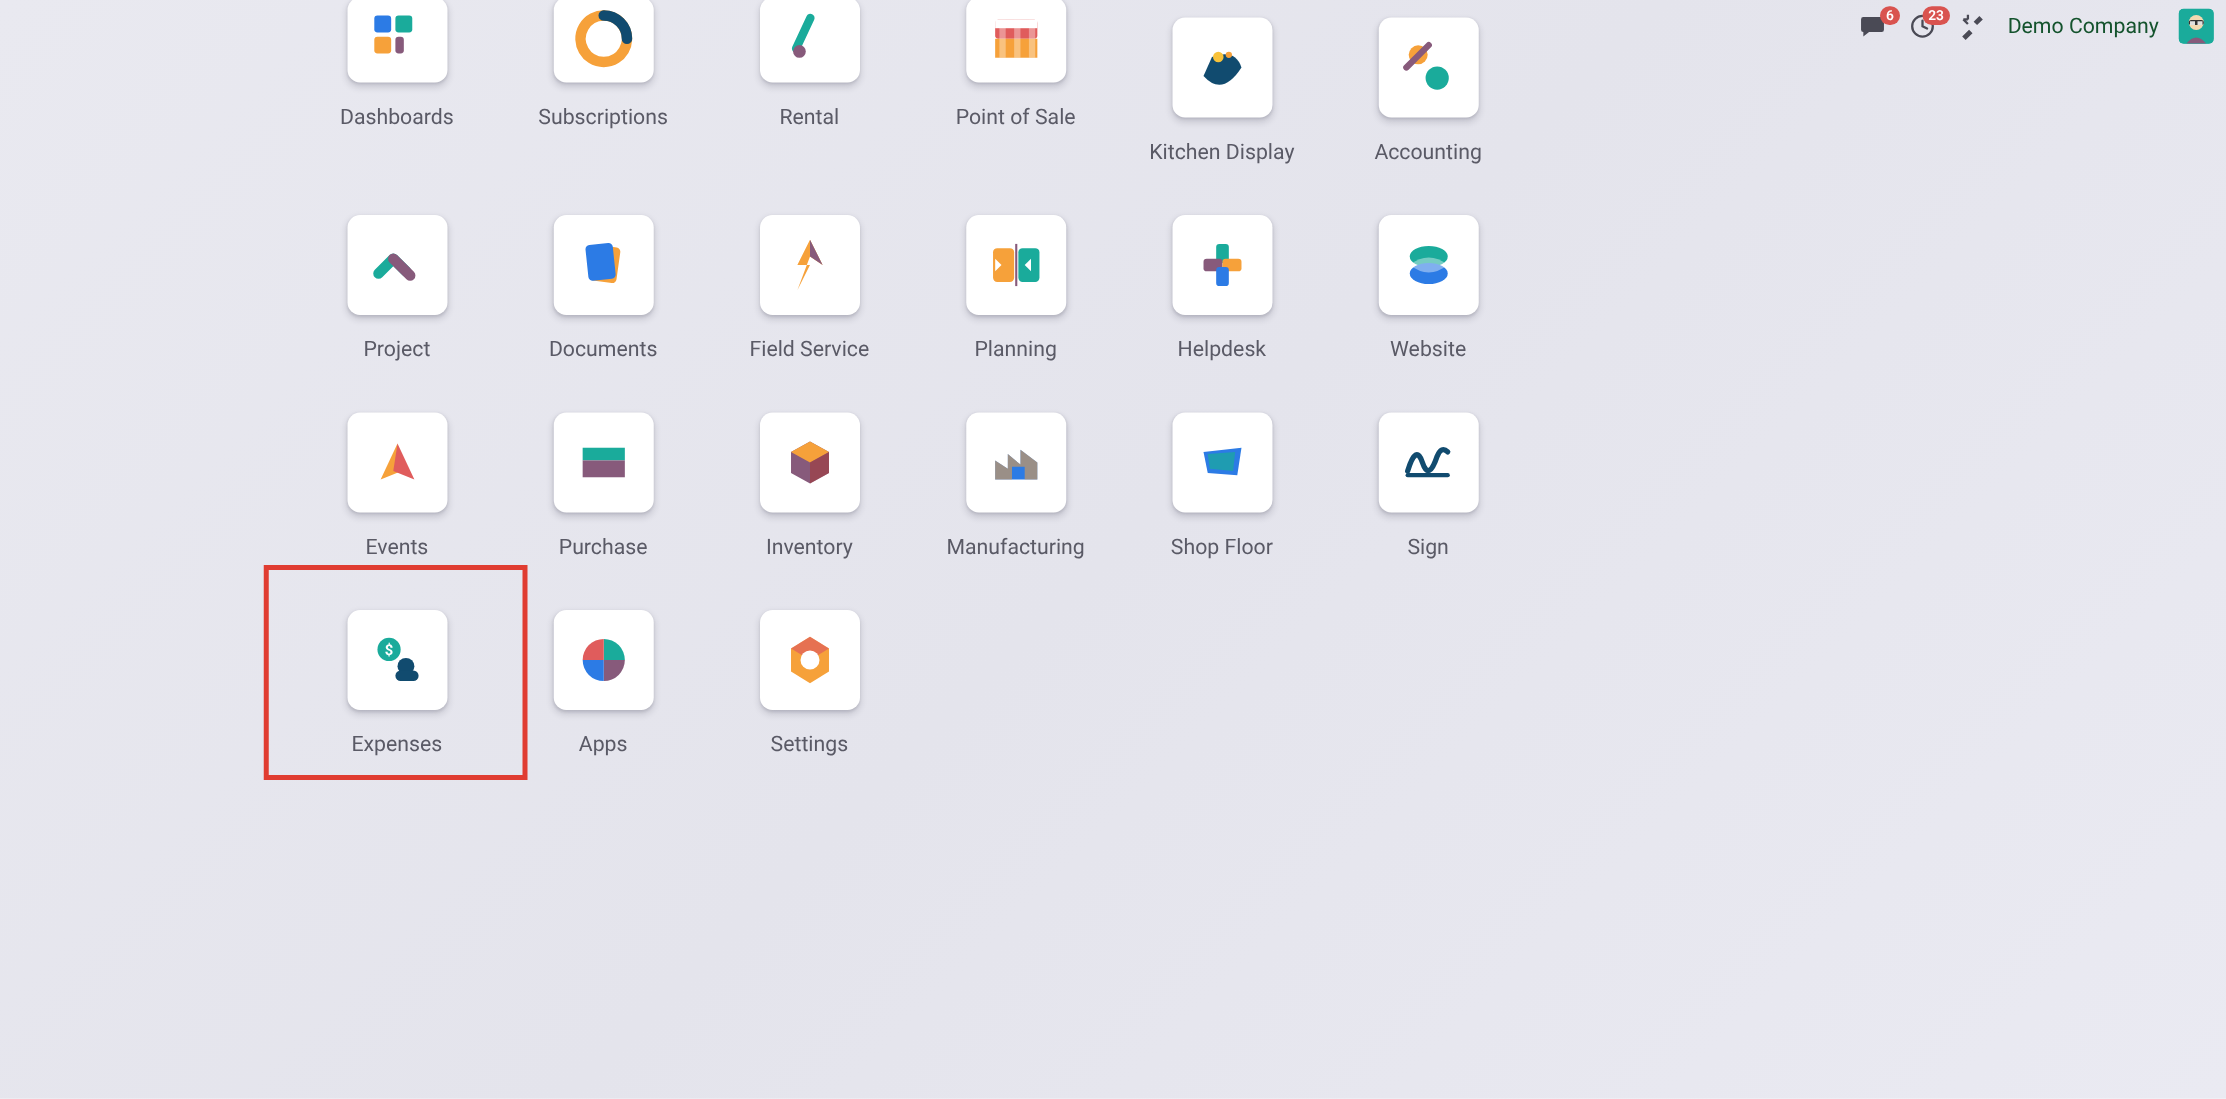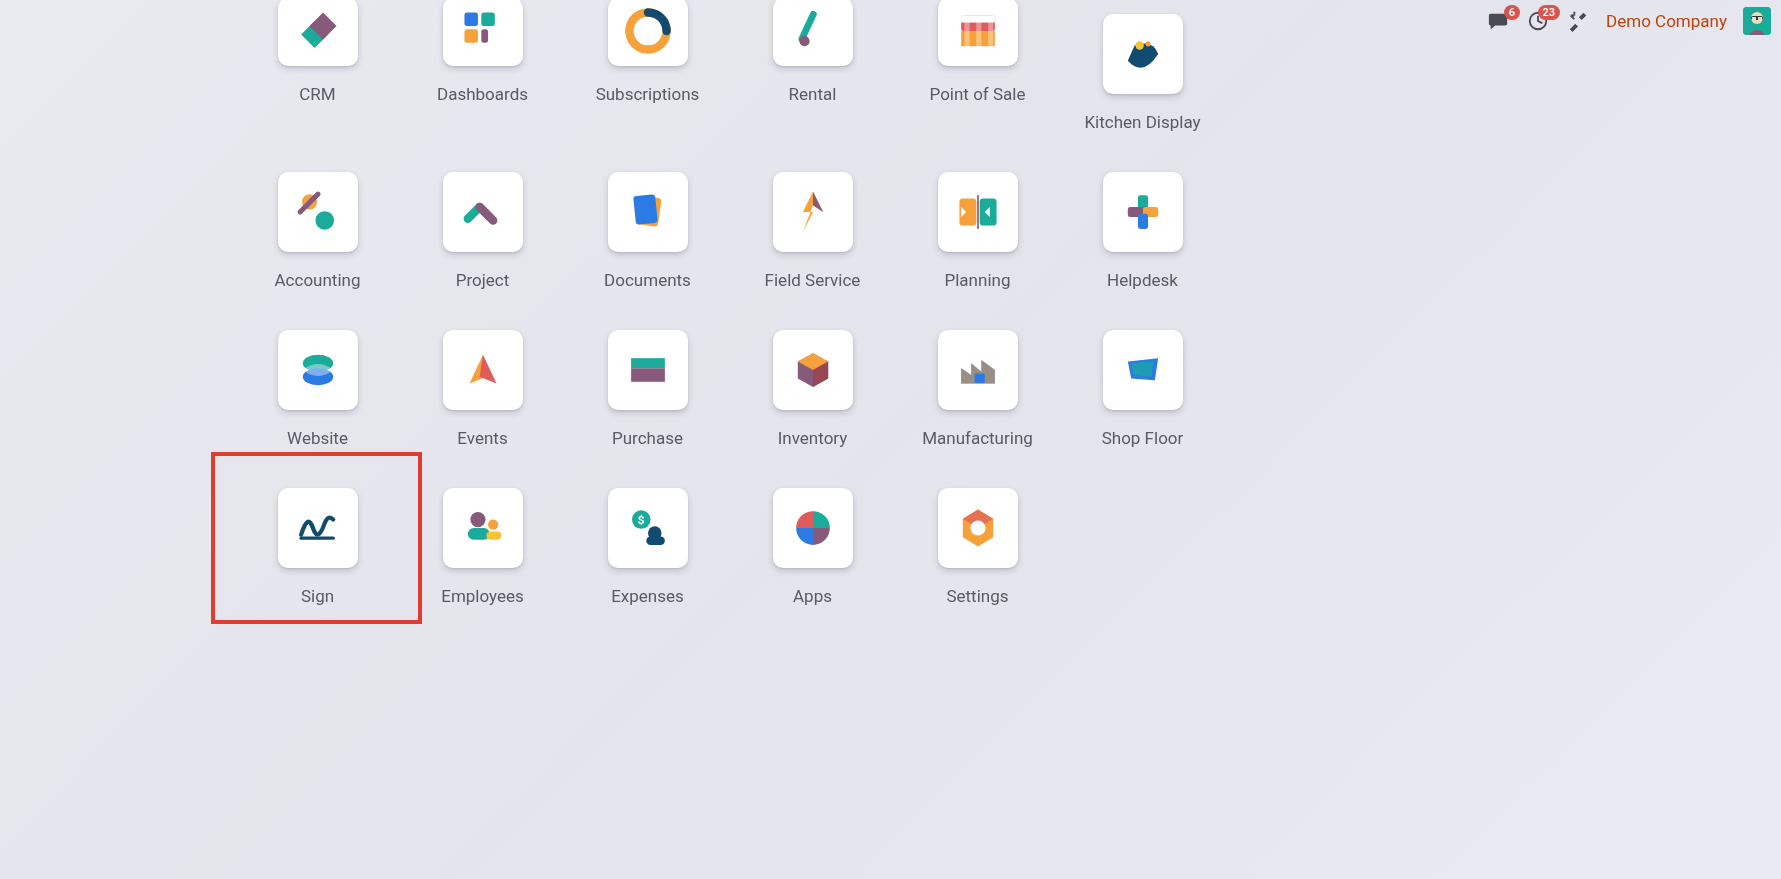--- a/index.html
+++ b/index.html
@@ -39,21 +39,21 @@
     right: -10px;
     background: #d9534f;
     color: #fff;
     font-size: 11px;
     line-height: 1;
     padding: 2px 5px;
     border-radius: 10px;
     font-weight: 600;
   }
   .company-name {
-    color: #c2410c;
+    color: #14532d;
     font-size: 17px;
     cursor: pointer;
   }
   .avatar {
     width: 28px;
     height: 28px;
     border-radius: 4px;
     background: #1aab9b;
     display: flex;
     align-items: center;
@@ -302,52 +302,44 @@
       <path d="M6 28 q8 -10 16 0" fill="#875a7b"></path>
     </svg>
   </div>
 </div>
 
 <div class="apps-area">
   <div class="apps-grid" id="apps-grid">
       <div class="app-cell row1-crop">
         <div class="app-tile">
           <svg viewBox="0 0 64 64" width="54" height="54">
-            <use href="#crm-icon"></use>
-          </svg>
-        </div>
-        <div class="app-label">CRM</div>
+            <use href="#dashboards-icon"></use>
+          </svg>
+        </div>
+        <div class="app-label">Dashboards</div>
       </div>
       <div class="app-cell row1-crop">
         <div class="app-tile">
           <svg viewBox="0 0 64 64" width="54" height="54">
-            <use href="#dashboards-icon"></use>
-          </svg>
-        </div>
-        <div class="app-label">Dashboards</div>
+            <use href="#subscriptions-icon"></use>
+          </svg>
+        </div>
+        <div class="app-label">Subscriptions</div>
       </div>
       <div class="app-cell row1-crop">
         <div class="app-tile">
           <svg viewBox="0 0 64 64" width="54" height="54">
-            <use href="#subscriptions-icon"></use>
-          </svg>
-        </div>
-        <div class="app-label">Subscriptions</div>
+            <use href="#rental-icon"></use>
+          </svg>
+        </div>
+        <div class="app-label">Rental</div>
       </div>
       <div class="app-cell row1-crop">
         <div class="app-tile">
           <svg viewBox="0 0 64 64" width="54" height="54">
-            <use href="#rental-icon"></use>
-          </svg>
-        </div>
-        <div class="app-label">Rental</div>
-      </div>
-      <div class="app-cell row1-crop">
-        <div class="app-tile">
-          <svg viewBox="0 0 64 64" width="54" height="54">
             <use href="#pos-icon"></use>
           </svg>
         </div>
         <div class="app-label">Point of Sale</div>
       </div>
       <div class="app-cell">
         <div class="app-tile">
           <svg viewBox="0 0 64 64" width="54" height="54">
             <use href="#kitchen-icon"></use>
           </svg>
@@ -450,28 +442,20 @@
         </div>
         <div class="app-label">Shop Floor</div>
       </div>
       <div class="app-cell">
         <div class="app-tile">
           <svg viewBox="0 0 64 64" width="54" height="54">
             <use href="#sign-icon"></use>
           </svg>
         </div>
         <div class="app-label">Sign</div>
-      </div>
-      <div class="app-cell">
-        <div class="app-tile">
-          <svg viewBox="0 0 64 64" width="54" height="54">
-            <use href="#employees-icon"></use>
-          </svg>
-        </div>
-        <div class="app-label">Employees</div>
       </div>
       <div class="app-cell">
         <div class="app-tile">
           <svg viewBox="0 0 64 64" width="54" height="54">
             <use href="#expenses-icon"></use>
           </svg>
         </div>
         <div class="app-label">Expenses</div>
       </div>
       <div class="app-cell">

